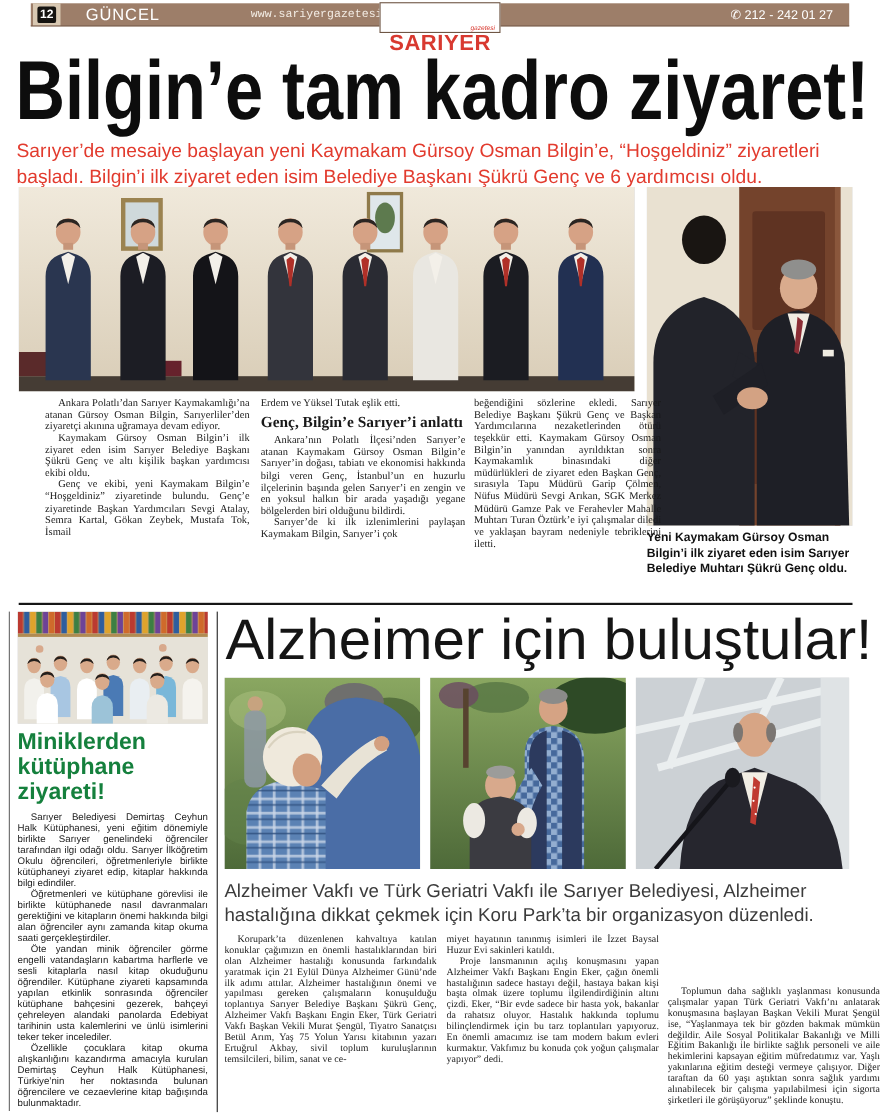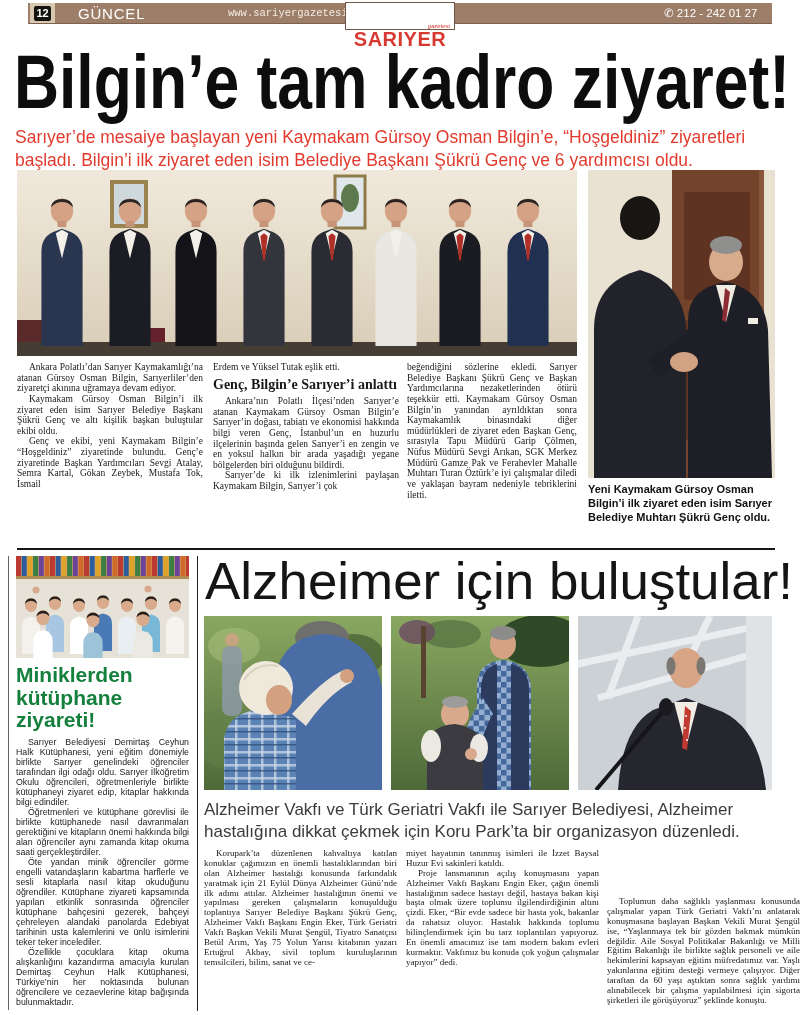--- a/index.html
+++ b/index.html
@@ -16,21 +16,21 @@
   .website{color:#f3ece4;font-size:10.5px;font-family:Liberation Mono, monospace;}
   .masthead-box{background:#fff;border:1px solid #6f5645;display:flex;align-items:center;justify-content:center;}
   .masthead{color:var(--masthead-red,#d83930);font-weight:bold;font-size:20px;letter-spacing:.5px;margin-top:47px;}
   .masthead-sub{position:absolute;right:4px;bottom:0px;color:var(--masthead-red,#d83930);font-size:6px;font-style:italic;}
   .phone{color:#fff;font-size:11.5px;white-space:nowrap;}
   
   .deck{color:var(--deck-red,#e23b2e);font-size:17.5px;line-height:1.32;}
   .alz-deck{color:var(--alz-deck-gray,#3b3b3b);font-size:17px;line-height:1.3;}
   
   .serif{font-family:"Liberation Serif","DejaVu Serif",serif;font-size:9.5px;line-height:1.12;
-         text-align:justify;color:#191919;overflow:hidden;}
+         text-align:justify;color:#191919;overflow:hidden;margin-left:24px;}
   .serif-sm{font-family:Liberation Serif, serif;font-size:9px;line-height:1.1;
          text-align:justify;color:#191919;overflow:hidden;}
   .sans-body{font-size:8.8px;line-height:1.14;text-align:justify;color:#222;overflow:hidden;}
   .ind{text-indent:12px;}
   .subhead{font-family:"Liberation Serif","DejaVu Serif",serif;font-weight:bold;font-size:14px;
            line-height:1.1;margin:4px 0 4px;text-align:left;}
   .caption{font-weight:bold;font-size:11px;line-height:1.25;color:#111;}
   .lib-headline{font-weight:bold;font-size:21px;line-height:1.08;color:#15803d;}
   .rule-h{background:#161616;}
   .rule-v{background:#333;}
@@ -151,21 +151,21 @@
       <path d="M137 118 L142 122 L138 152 L134 150 Z" fill="#8c2d35"></path>
       <path d="M104 160 L60 190 L70 207 L110 180 Z" fill="#1e1f26"></path>
       <rect x="160" y="148" width="10" height="6" fill="#f0ece2"></rect>
       <ellipse cx="96" cy="192" rx="14" ry="10" fill="#d3a283"></ellipse>
     </svg>
   </div>
   <div class="abs caption" style="left:588px;top:483px;width:187px">Yeni Kaymakam Gürsoy Osman Bilgin’i ilk ziyaret eden isim Sarıyer Belediye Muhtarı Şükrü Genç oldu.</div>
 
   <div class="abs serif" style="left:17px;top:362px;width:186px;height:184px">
     <p class="ind">Ankara Polatlı’dan Sarıyer Kaymakamlığı’na atanan Gürsoy Osman Bilgin, Sarıyerliler’den ziyaretçi akınına uğramaya devam ediyor.</p>
-    <p class="ind">Kaymakam Gürsoy Osman Bilgin’i ilk ziyaret eden isim Sarıyer Belediye Başkanı Şükrü Genç ve altı kişilik başkan buluştular ekibi oldu.</p>
+    <p class="ind">Kaymakam Gürsoy Osman Bilgin’i ilk ziyaret eden isim Sarıyer Belediye Başkanı Şükrü Genç ve altı kişilik başkan yardımcısı ekibi oldu.</p>
     <p class="ind">Genç ve ekibi, yeni Kaymakam Bilgin’e “Hoşgeldiniz” ziyaretinde bulundu. Genç’e ziyaretinde Başkan Yardımcıları Sevgi Atalay, Semra Kartal, Gökan Zeybek, Mustafa Tok, İsmail</p>
   </div>
   <div class="abs serif" style="left:213px;top:362px;width:186px;height:184px">
     <p>Erdem ve Yüksel Tutak eşlik etti.</p>
     <p class="subhead">Genç, Bilgin’e Sarıyer’i anlattı</p>
     <p class="ind">Ankara’nın Polatlı İlçesi’nden Sarıyer’e atanan Kaymakam Gürsoy Osman Bilgin’e Sarıyer’in doğası, tabiatı ve ekonomisi hakkında bilgi veren Genç, İstanbul’un en huzurlu ilçelerinin başında gelen Sarıyer’i en zengin ve en yoksul halkın bir arada yaşadığı yegane bölgelerden biri olduğunu bildirdi.</p>
     <p class="ind">Sarıyer’de ki ilk izlenimlerini paylaşan Kaymakam Bilgin, Sarıyer’i çok</p>
   </div>
   <div class="abs serif" style="left:407px;top:362px;width:170px;height:184px">
     <p>beğendiğini sözlerine ekledi. Sarıyer Belediye Başkanı Şükrü Genç ve Başkan Yardımcılarına nezaketlerinden ötürü teşekkür etti. Kaymakam Gürsoy Osman Bilgin’in yanından ayrıldıktan sonra Kaymakamlık binasındaki diğer müdürlükleri de ziyaret eden Başkan Genç, sırasıyla Tapu Müdürü Garip Çölmen, Nüfus Müdürü Sevgi Arıkan, SGK Merkez Müdürü Gamze Pak ve Ferahevler Mahalle Muhtarı Turan Öztürk’e iyi çalışmalar diledi ve yaklaşan bayram nedeniyle tebriklerini iletti.</p>

